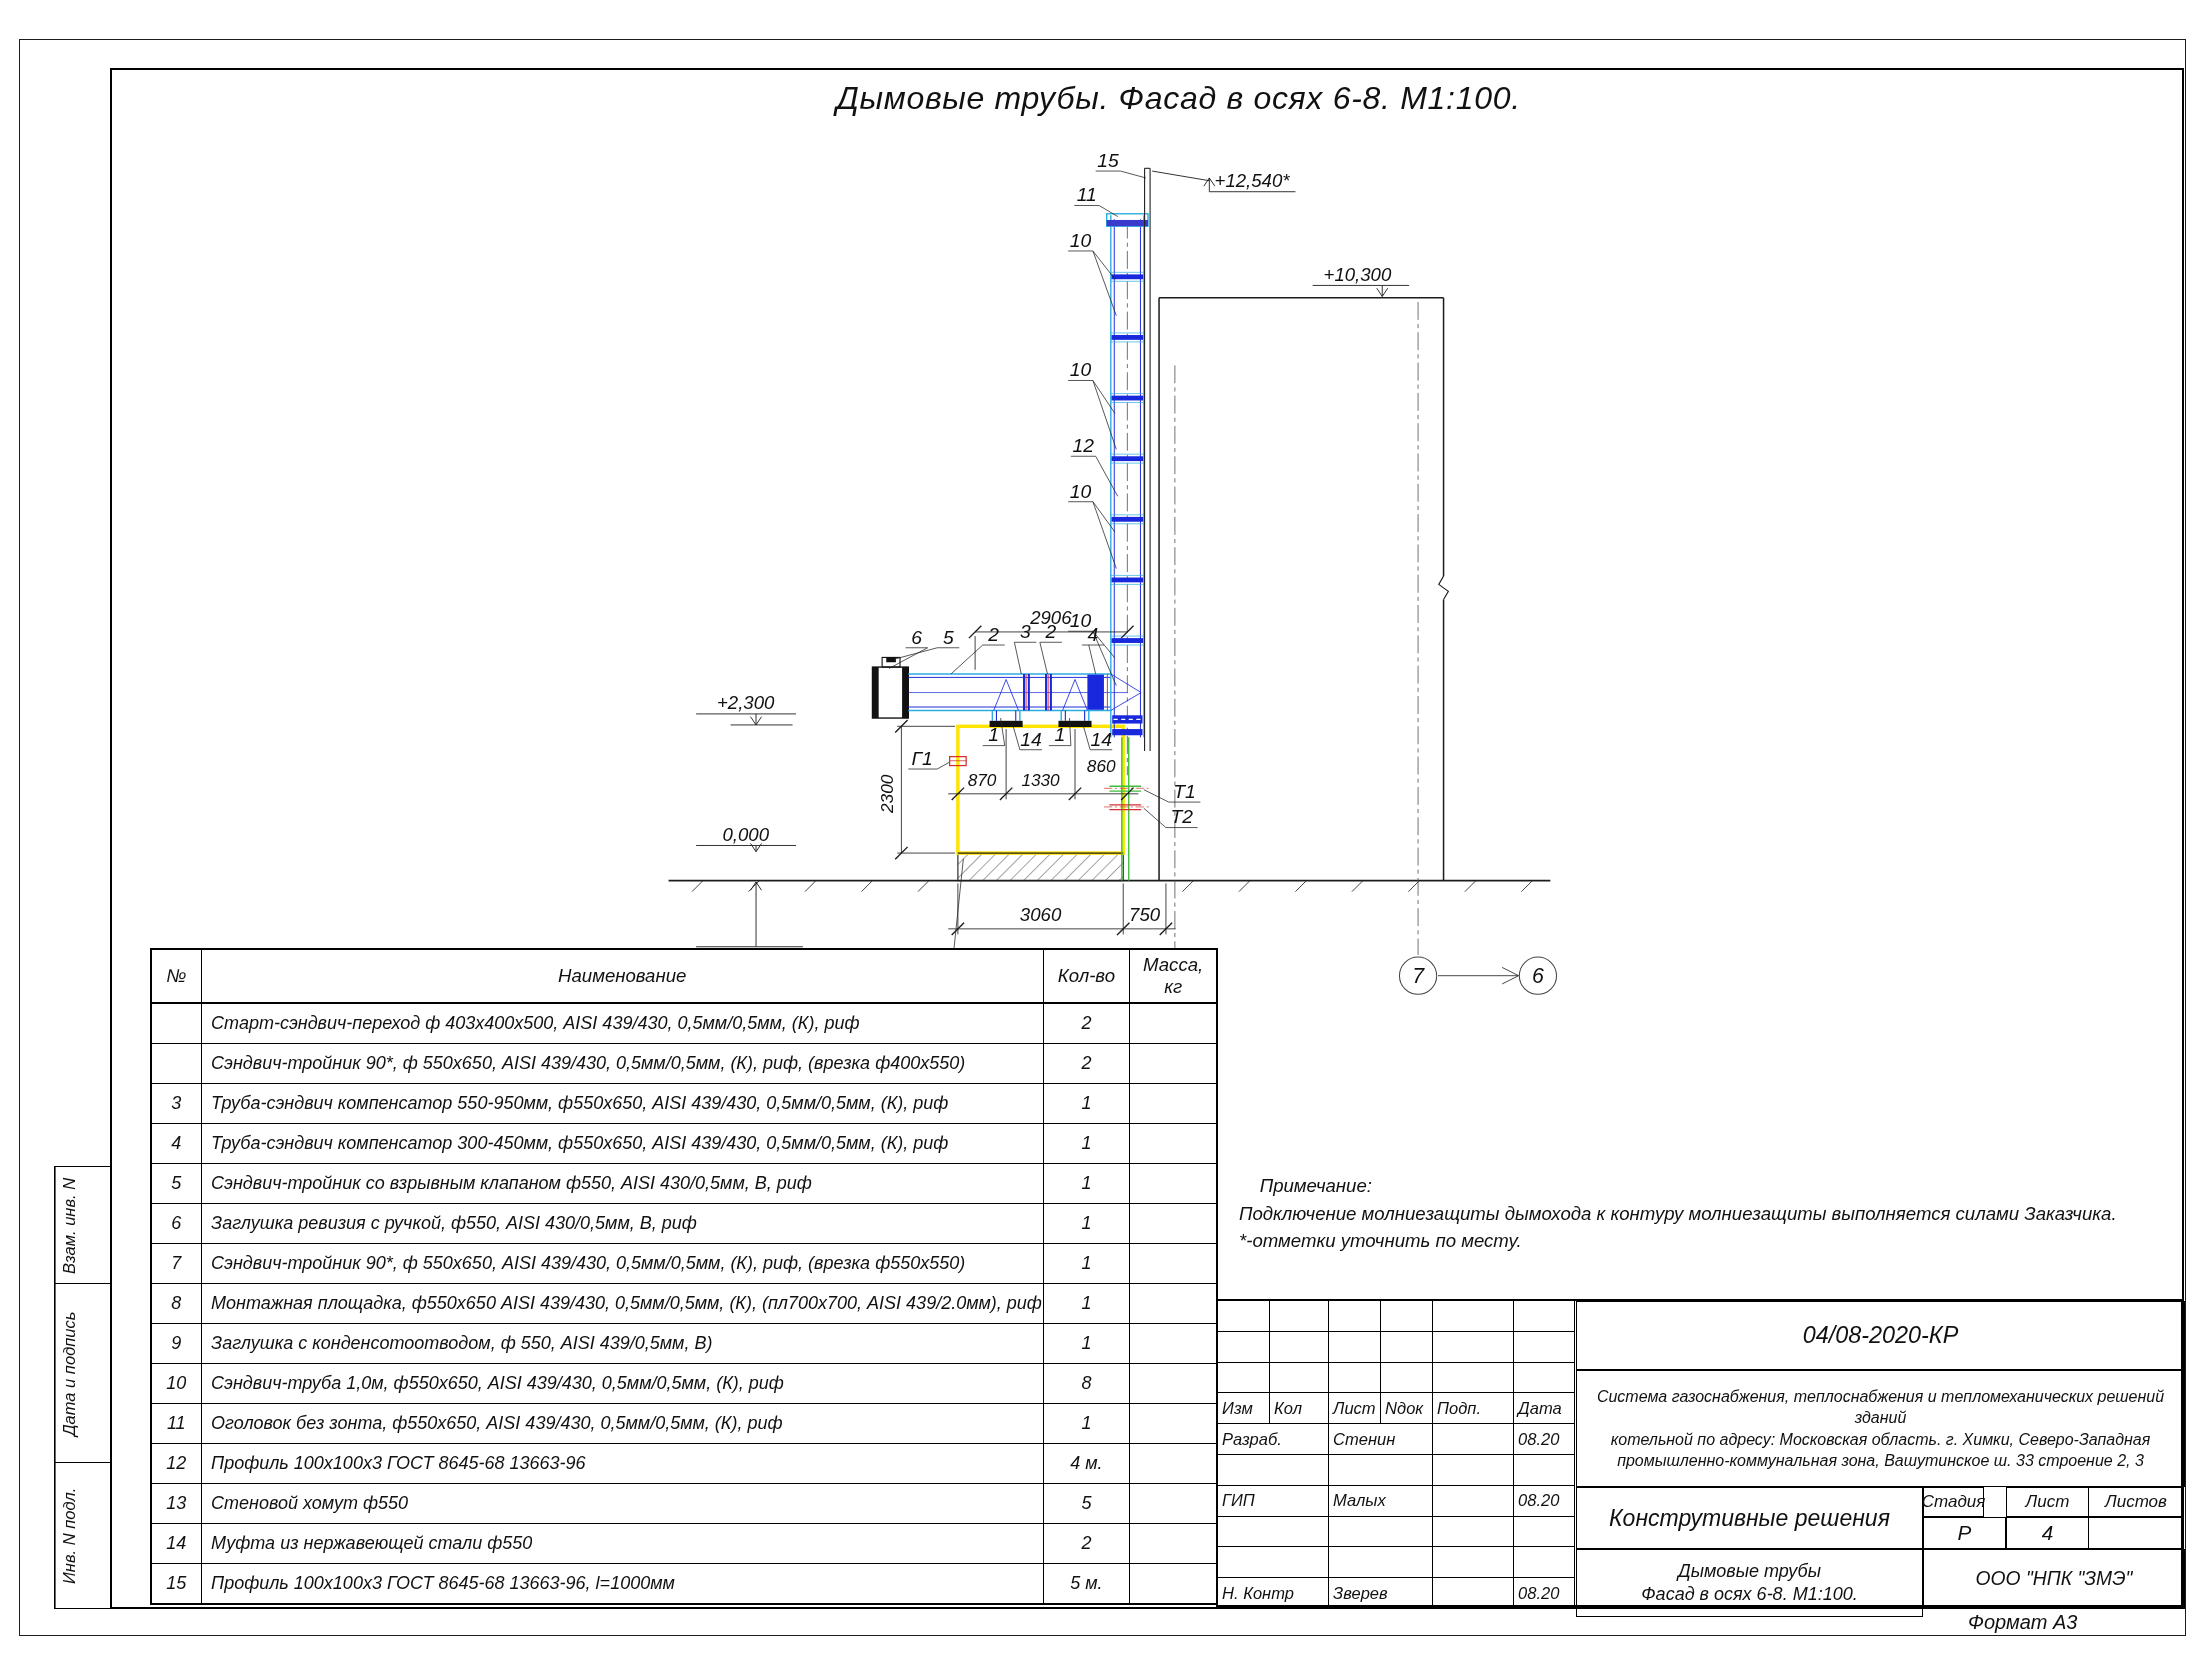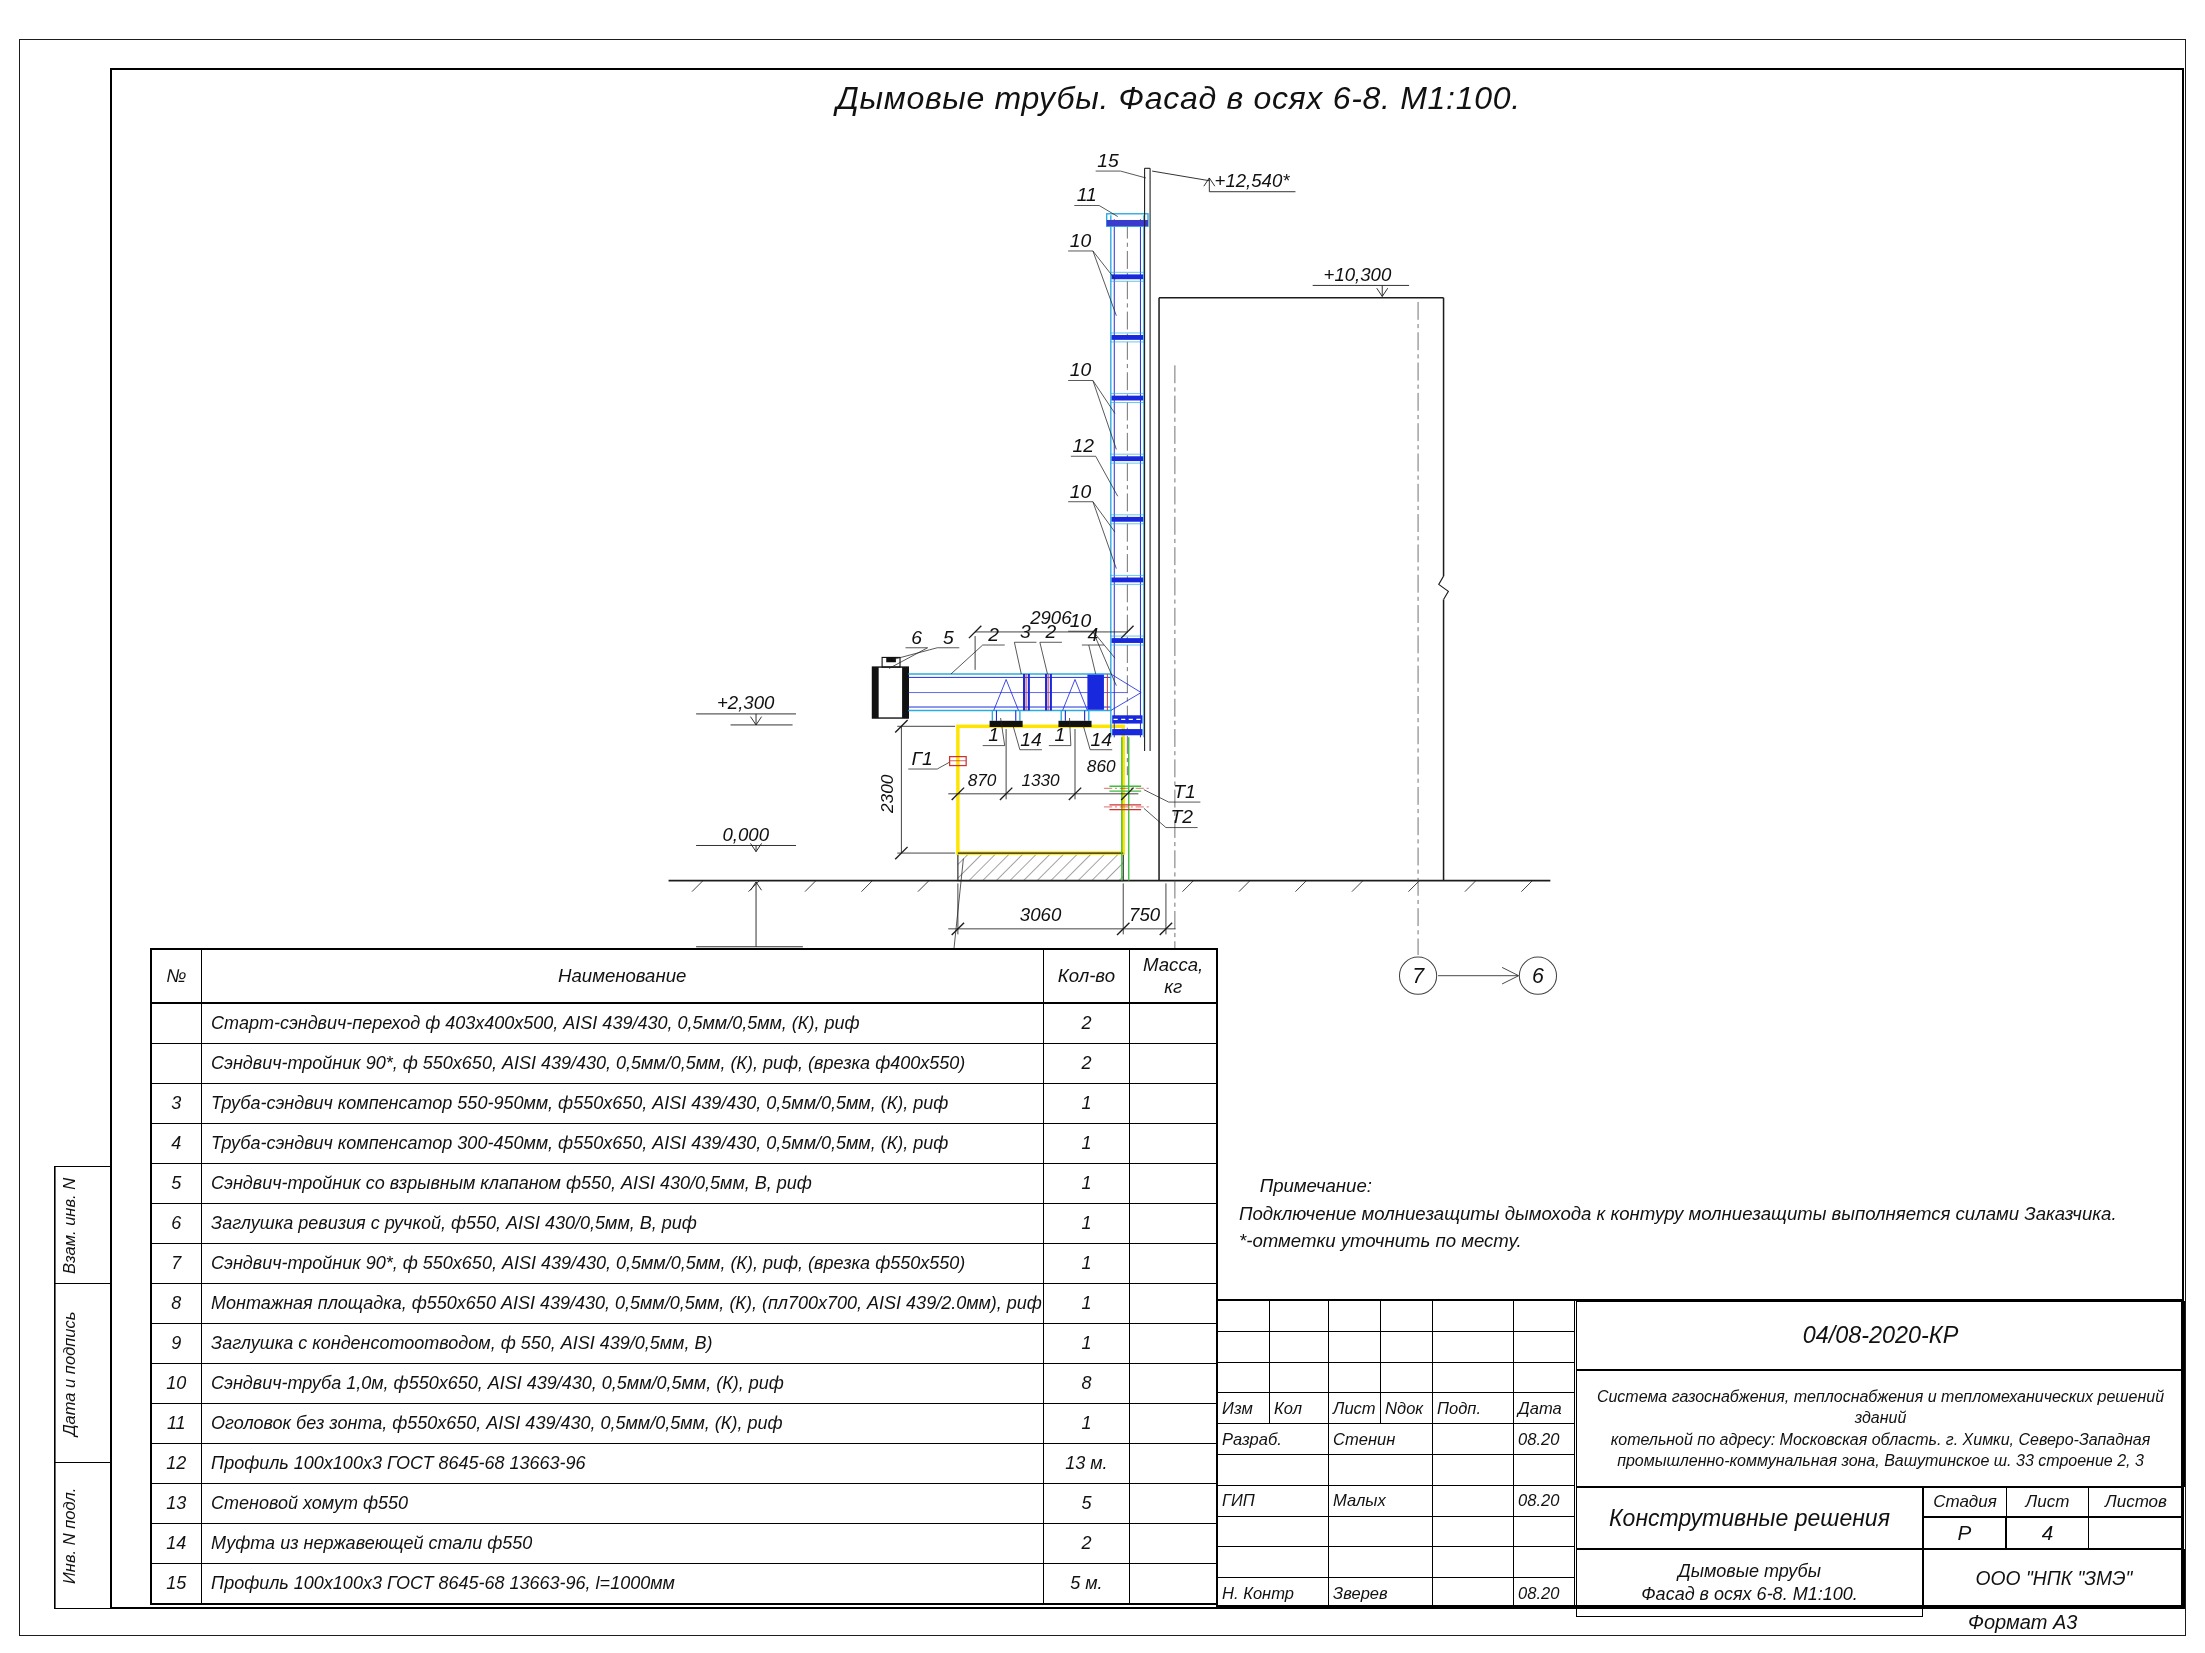--- a/index.html
+++ b/index.html
@@ -447,21 +447,21 @@
         </tr>
       <tr>
           <td class="cell-num">11</td>
           <td class="cell-name">Оголовок без зонта, ф550х650, AISI 439/430, 0,5мм/0,5мм, (К), риф</td>
           <td class="cell-qty">1</td>
           <td class="cell-mass"></td>
         </tr>
       <tr>
           <td class="cell-num">12</td>
           <td class="cell-name">Профиль 100х100х3 ГОСТ 8645-68 13663-96</td>
-          <td class="cell-qty">13 м.</td>
+          <td class="cell-qty">4 м.</td>
           <td class="cell-mass"></td>
         </tr>
       <tr>
           <td class="cell-num">13</td>
           <td class="cell-name">Стеновой хомут ф550</td>
           <td class="cell-qty">5</td>
           <td class="cell-mass"></td>
         </tr>
       <tr>
           <td class="cell-num">14</td>
@@ -540,21 +540,21 @@
     <div class="tb-cell" style="left:358px;top:69px;width:609px;height:117px;font-size:16px;flex-direction:column;line-height:21.4px;font-style:italic;">
       <div>Система газоснабжения, теплоснабжения и тепломеханических решений зданий</div>
       <div>котельной по адресу: Московская область. г. Химки, Северо-Западная</div>
       <div>промышленно-коммунальная зона, Вашутинское ш. 33 строение 2, 3</div>
     </div>
     <div class="tb-cell" style="left:358px;top:186px;width:347px;height:62px;font-size:23px;">Конструтивные решения</div>
     <div class="tb-cell" style="left:358px;top:248px;width:347px;height:68px;font-size:18px;flex-direction:column;line-height:23.4px;">
       <div>Дымовые трубы</div>
       <div>Фасад в осях 6-8. М1:100.</div>
     </div>
-    <div class="tb-cell" style="left:705px;top:186px;width:84px;height:30px;font-size:17px;">Стадия</div>
+    <div class="tb-cell" style="left:705px;top:186px;width:61px;height:30px;font-size:17px;">Стадия</div>
     <div class="tb-cell" style="left:788px;top:186px;width:83px;height:30px;font-size:17px;">Лист</div>
     <div class="tb-cell" style="left:870px;top:186px;width:96px;height:30px;font-size:17px;">Листов</div>
     <div class="tb-cell" style="left:705px;top:216px;width:83px;height:32px;font-size:20.7px;">Р</div>
     <div class="tb-cell" style="left:788px;top:216px;width:83px;height:32px;font-size:20.7px;">4</div>
     <div class="tb-cell" style="left:870px;top:216px;width:96px;height:32px;font-size:20.7px;"></div>
     <div class="tb-cell" style="left:705px;top:248px;width:262px;height:60px;font-size:19.3px;">ООО "НПК "ЗМЭ"</div>
   </div>
 
   <div class="fmt">Формат А3</div>
 

